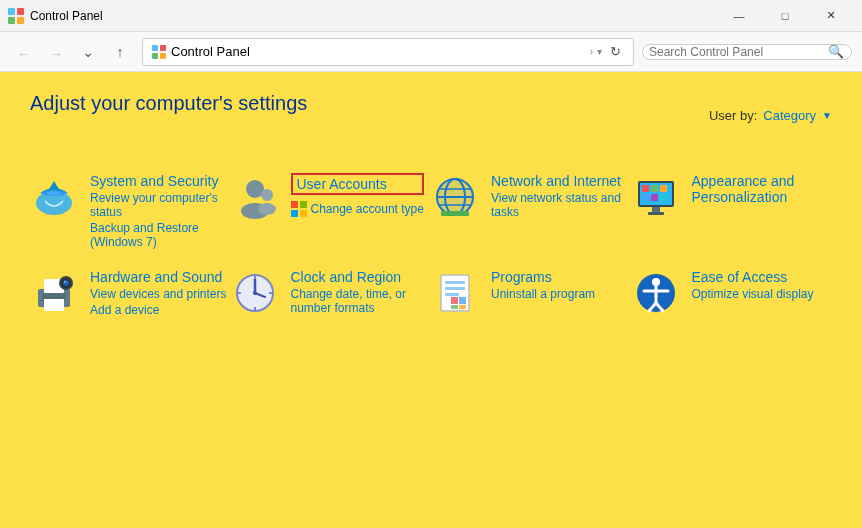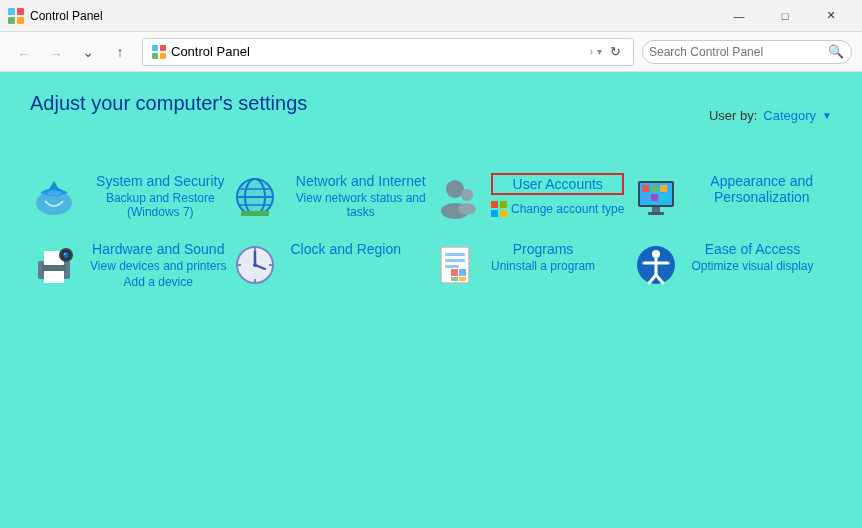--- a/index.html
+++ b/index.html
@@ -97,21 +97,21 @@
       cursor: pointer;
     }
     .address-bar-refresh {
       color: #555;
       font-size: 13px;
       cursor: pointer;
       padding: 0 4px;
     }
 
     .search-box {
-      height: 24px;
+      height: 16px;
       border: 1px solid #ccc;
       border-radius: 12px;
       display: flex;
       align-items: center;
       background: white;
       padding: 0 6px;
       width: 210px;
       gap: 4px;
     }
     .search-box input {
@@ -123,25 +123,24 @@
       background: transparent;
       font-family: 'Segoe UI', sans-serif;
     }
     .search-box-icon {
       color: #888;
       font-size: 13px;
     }
 
     
     .content {
-      background: #5eead4;
+      background: #fde047;
       height: calc(528px - 32px - 40px);
       padding: 20px 30px;
       overflow: auto;
-      text-align: center;
     }
 
     .page-title {
       font-size: 20px;
       font-weight: 400;
       color: #003399;
       margin-bottom: 24px;
     }
 
     .categories-grid {
@@ -256,40 +255,22 @@
           <ellipse cx="24" cy="30" rx="18" ry="12" fill="#4db6e0"></ellipse>
           <path d="M10 20 Q24 10 38 20 Q24 26 10 20Z" fill="#2196f3"></path>
           <path d="M18 18 L24 8 L30 18 Q24 22 18 18Z" fill="#0d8fcc"></path>
           <path d="M15 28 Q24 38 33 28" fill="none" stroke="#e0f0ff" stroke-width="1.5"></path>
 
           <path d="M16 20 Q24 14 32 20 Q24 25 16 20Z" fill="#64b5f6" opacity="0.6"></path>
         </svg>
       </div>
       <div class="category-content">
         <a class="category-title">System and Security</a>
+        <a class="category-link">Review your computer's status</a>
         <a class="category-link">Backup and Restore (Windows 7)</a>
-      </div>
-    </div>
-
-    <div class="category-item">
-      <div class="category-icon">
-        <svg width="48" height="48" viewBox="0 0 48 48">
-          <circle cx="24" cy="24" r="18" fill="#1976d2" opacity="0.15"></circle>
-          <circle cx="24" cy="24" r="18" fill="none" stroke="#1976d2" stroke-width="2"></circle>
-          <ellipse cx="24" cy="24" rx="10" ry="18" fill="none" stroke="#1976d2" stroke-width="2"></ellipse>
-          <line x1="6" y1="24" x2="42" y2="24" stroke="#1976d2" stroke-width="2"></line>
-          <line x1="8" y1="16" x2="40" y2="16" stroke="#1976d2" stroke-width="1.5"></line>
-          <line x1="8" y1="32" x2="40" y2="32" stroke="#1976d2" stroke-width="1.5"></line>
-
-          <rect x="10" y="38" width="28" height="5" fill="#4caf50" rx="1"></rect>
-        </svg>
-      </div>
-      <div class="category-content">
-        <a class="category-title">Network and Internet</a>
-        <a class="category-link">View network status and tasks</a>
       </div>
     </div>
 
     <div class="category-item">
       <div class="category-icon">
         <svg width="48" height="48" viewBox="0 0 48 48">
 
           <circle cx="24" cy="16" r="9" fill="#78909c"></circle>
           <ellipse cx="24" cy="38" rx="14" ry="8" fill="#78909c"></ellipse>
 
@@ -308,20 +289,39 @@
             <rect x="9" y="9" width="7" height="7" fill="#ffb900"></rect>
           </svg>
           <a class="category-link">Change account type</a>
         </div>
       </div>
     </div>
 
     <div class="category-item">
       <div class="category-icon">
         <svg width="48" height="48" viewBox="0 0 48 48">
+          <circle cx="24" cy="24" r="18" fill="#1976d2" opacity="0.15"></circle>
+          <circle cx="24" cy="24" r="18" fill="none" stroke="#1976d2" stroke-width="2"></circle>
+          <ellipse cx="24" cy="24" rx="10" ry="18" fill="none" stroke="#1976d2" stroke-width="2"></ellipse>
+          <line x1="6" y1="24" x2="42" y2="24" stroke="#1976d2" stroke-width="2"></line>
+          <line x1="8" y1="16" x2="40" y2="16" stroke="#1976d2" stroke-width="1.5"></line>
+          <line x1="8" y1="32" x2="40" y2="32" stroke="#1976d2" stroke-width="1.5"></line>
+
+          <rect x="10" y="38" width="28" height="5" fill="#4caf50" rx="1"></rect>
+        </svg>
+      </div>
+      <div class="category-content">
+        <a class="category-title">Network and Internet</a>
+        <a class="category-link">View network status and tasks</a>
+      </div>
+    </div>
+
+    <div class="category-item">
+      <div class="category-icon">
+        <svg width="48" height="48" viewBox="0 0 48 48">
 
           <rect x="6" y="8" width="36" height="26" rx="2" fill="#37474f"></rect>
           <rect x="8" y="10" width="32" height="22" fill="#29b6f6"></rect>
 
           <rect x="10" y="12" width="7" height="7" fill="#ef5350"></rect>
           <rect x="19" y="12" width="7" height="7" fill="#66bb6a"></rect>
           <rect x="28" y="12" width="7" height="7" fill="#ffa726"></rect>
           <rect x="10" y="21" width="7" height="7" fill="#42a5f5"></rect>
           <rect x="19" y="21" width="7" height="7" fill="#ab47bc"></rect>
           <rect x="28" y="21" width="7" height="7" fill="#26c6da"></rect>
@@ -368,20 +368,21 @@
           <circle cx="24" cy="24" r="2" fill="#3f51b5"></circle>
 
           <line x1="24" y1="7" x2="24" y2="10" stroke="#7986cb" stroke-width="2"></line>
           <line x1="24" y1="38" x2="24" y2="41" stroke="#7986cb" stroke-width="2"></line>
           <line x1="7" y1="24" x2="10" y2="24" stroke="#7986cb" stroke-width="2"></line>
           <line x1="38" y1="24" x2="41" y2="24" stroke="#7986cb" stroke-width="2"></line>
         </svg>
       </div>
       <div class="category-content">
         <a class="category-title">Clock and Region</a>
+        <a class="category-link">Change date, time, or number formats</a>
       </div>
     </div>
 
     <div class="category-item">
       <div class="category-icon">
         <svg width="48" height="48" viewBox="0 0 48 48">
 
           <rect x="10" y="6" width="28" height="36" rx="2" fill="white" stroke="#bdbdbd" stroke-width="1.5"></rect>
           <rect x="14" y="12" width="20" height="3" rx="1" fill="#90caf9"></rect>
           <rect x="14" y="18" width="20" height="3" rx="1" fill="#90caf9"></rect>

